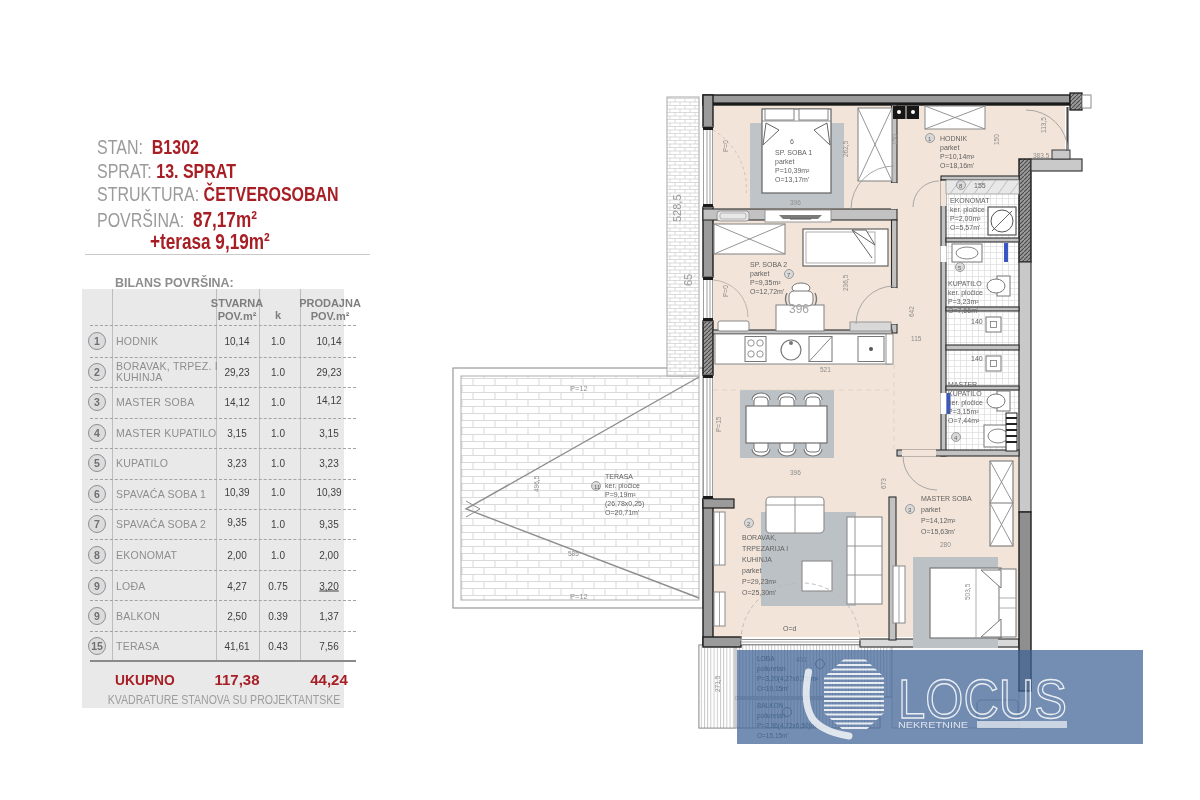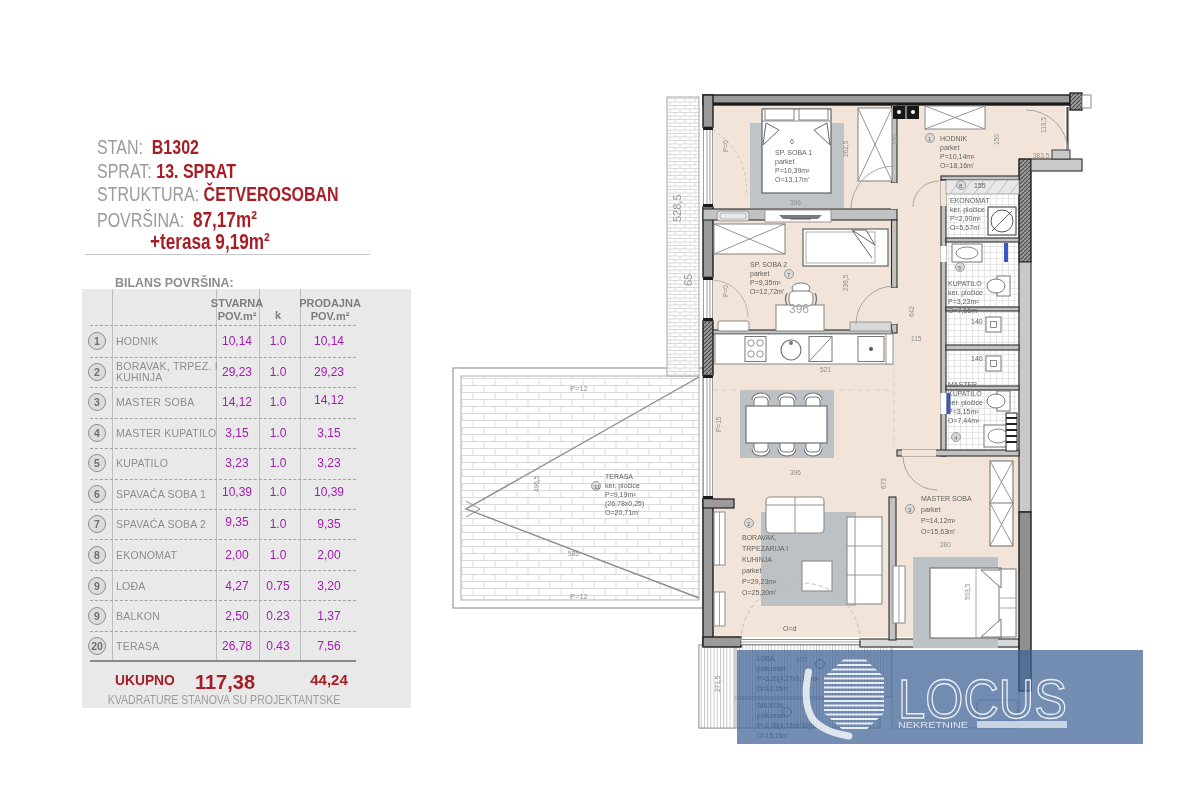--- a/index.html
+++ b/index.html
@@ -8,36 +8,36 @@
   .abs{position:absolute;}
   .red{color:#a81e25;font-weight:bold;}
   .hline{font-size:20.5px;color:#9b9b9b;white-space:nowrap;transform:scaleX(0.78);transform-origin:left center;}
   .hdr{font-size:11px;font-weight:bold;color:#7e7e7e;text-align:center;line-height:12.5px;
        transform:translate(-50%,-50%);white-space:nowrap;}
   .dsh{position:absolute;left:8px;width:266px;height:0;border-top:1.6px dashed #a2a2a2;}
   .crc{position:absolute;left:6px;width:16px;height:16px;border:1.5px solid #8f8f8f;border-radius:50%;
        background:#dcdcde;color:#6f6f6f;font-size:10.5px;font-weight:bold;text-align:center;
        line-height:16px;transform:translateY(-50%);}
   .nm{position:absolute;left:34px;font-size:11px;color:#8e8e8e;transform:translateY(-50%) scaleX(0.96);transform-origin:left center;white-space:nowrap;letter-spacing:0.2px;}
-  .v1,.v2,.v3{position:absolute;font-size:12px;color:#a21caf;transform:translate(-50%,-50%);}
+  .v1,.v2,.v3{position:absolute;font-size:10px;color:#404040;transform:translate(-50%,-50%);}
   .v1{left:155px;} .v2{left:196px;} .v3{left:247px;}
 </style>
 </head>
 <body>
 <div id="page">
 
   <div class="abs hline" style="left:97px;top:135px;">STAN:&nbsp; <span class="red">B1302</span></div>
   <div class="abs hline" style="left:97px;top:159px;">SPRAT: <span class="red">13. SPRAT</span></div>
   <div class="abs hline" style="left:97px;top:182px;">STRUKTURA: <span class="red">ČETVEROSOBAN</span></div>
   <div class="abs hline" style="left:97px;top:207px;">POVRŠINA:&nbsp; <span class="red" style="font-size:22px;">87,17m²</span></div>
   <div class="abs hline" style="left:150px;top:229px;"><span class="red" style="font-size:22px;">+terasa 9,19m²</span></div>
   <div class="abs" style="left:85px;top:254px;width:285px;height:1px;background:#c9c9c9;"></div>
   <div class="abs" style="left:115px;top:275px;font-size:13.5px;font-weight:bold;color:#8d8d8d;transform:scaleX(0.92);transform-origin:left top;">BILANS POVRŠINA:</div>
 
-  <div class="abs" id="tbl" style="left:82px;top:289px;width:329px;height:419px;background:#e9e9ea;">
+  <div class="abs" id="tbl" style="left:82px;top:289px;width:262px;height:419px;background:#e9e9ea;">
 
     <div class="abs" style="left:30px;top:0;width:1px;height:372px;background:#bdbdbd;"></div>
     <div class="abs" style="left:134px;top:0;width:1px;height:372px;background:#bdbdbd;"></div>
     <div class="abs" style="left:177px;top:0;width:1px;height:372px;background:#bdbdbd;"></div>
     <div class="abs" style="left:218px;top:0;width:1px;height:372px;background:#bdbdbd;"></div>
 
     <div class="abs hdr" style="left:155px;top:20px;">STVARNA<br>POV.m²</div>
     <div class="abs hdr" style="left:196px;top:26px;">k</div>
     <div class="abs hdr" style="left:248px;top:20px;">PRODAJNA<br>POV.m²</div>
 
@@ -90,35 +90,35 @@
       <div class="v3" style="top:235px;">9,35</div>
     <div class="crc" style="top:266px;">8</div>
       <div class="nm" style="top:266px;">EKONOMAT</div>
       <div class="v1" style="top:266px;">2,00</div>
       <div class="v2" style="top:266px;">1.0</div>
       <div class="v3" style="top:266px;">2,00</div>
     <div class="crc" style="top:297px;">9</div>
       <div class="nm" style="top:297px;">LOĐA</div>
       <div class="v1" style="top:297px;">4,27</div>
       <div class="v2" style="top:297px;">0.75</div>
-      <div class="v3" style="top:297px;">3,20</div>
+      <div class="v3" style="top:297px;text-decoration:underline;">3,20</div>
     <div class="crc" style="top:327px;">9</div>
       <div class="nm" style="top:327px;">BALKON</div>
       <div class="v1" style="top:327px;">2,50</div>
-      <div class="v2" style="top:327px;">0.23</div>
+      <div class="v2" style="top:327px;">0.39</div>
       <div class="v3" style="top:327px;">1,37</div>
-    <div class="crc" style="top:357px;">20</div>
+    <div class="crc" style="top:357px;">15</div>
       <div class="nm" style="top:357px;">TERASA</div>
-      <div class="v1" style="top:357px;">26,78</div>
+      <div class="v1" style="top:357px;">41,61</div>
       <div class="v2" style="top:357px;">0.43</div>
       <div class="v3" style="top:357px;">7,56</div>
 
     <div class="abs" style="left:8px;top:371px;width:266px;height:2px;background:#8a8a8a;"></div>
     <div class="abs red" style="left:33px;top:382px;font-size:15px;transform:scaleX(0.92);transform-origin:left top;">UKUPNO</div>
-    <div class="abs red" style="left:143px;top:382px;font-size:20px;transform:translateX(-50%);">117,38</div>
+    <div class="abs red" style="left:155px;top:382px;font-size:15px;transform:translateX(-50%);">117,38</div>
     <div class="abs red" style="left:247px;top:382px;font-size:15px;transform:translateX(-50%);">44,24</div>
     <div class="abs" style="left:142px;top:404px;transform:translateX(-50%) scaleX(0.88);font-size:12px;color:#9d9d9d;white-space:nowrap;">KVADRATURE STANOVA SU PROJEKTANTSKE</div>
   </div>
 
   <svg class="abs" style="left:0;top:0;" width="1200" height="800" viewBox="0 0 1200 800">
     <defs>
       <pattern id="brick" width="22" height="14" patternUnits="userSpaceOnUse">
         <rect width="22" height="14" fill="#ffffff"></rect>
         <path d="M0,0.5H22 M0,7.5H22 M11,0.5V7.5 M0,7.5V14 M22,7.5V14" stroke="#dadada" stroke-width="1" fill="none"></path>
       </pattern>

